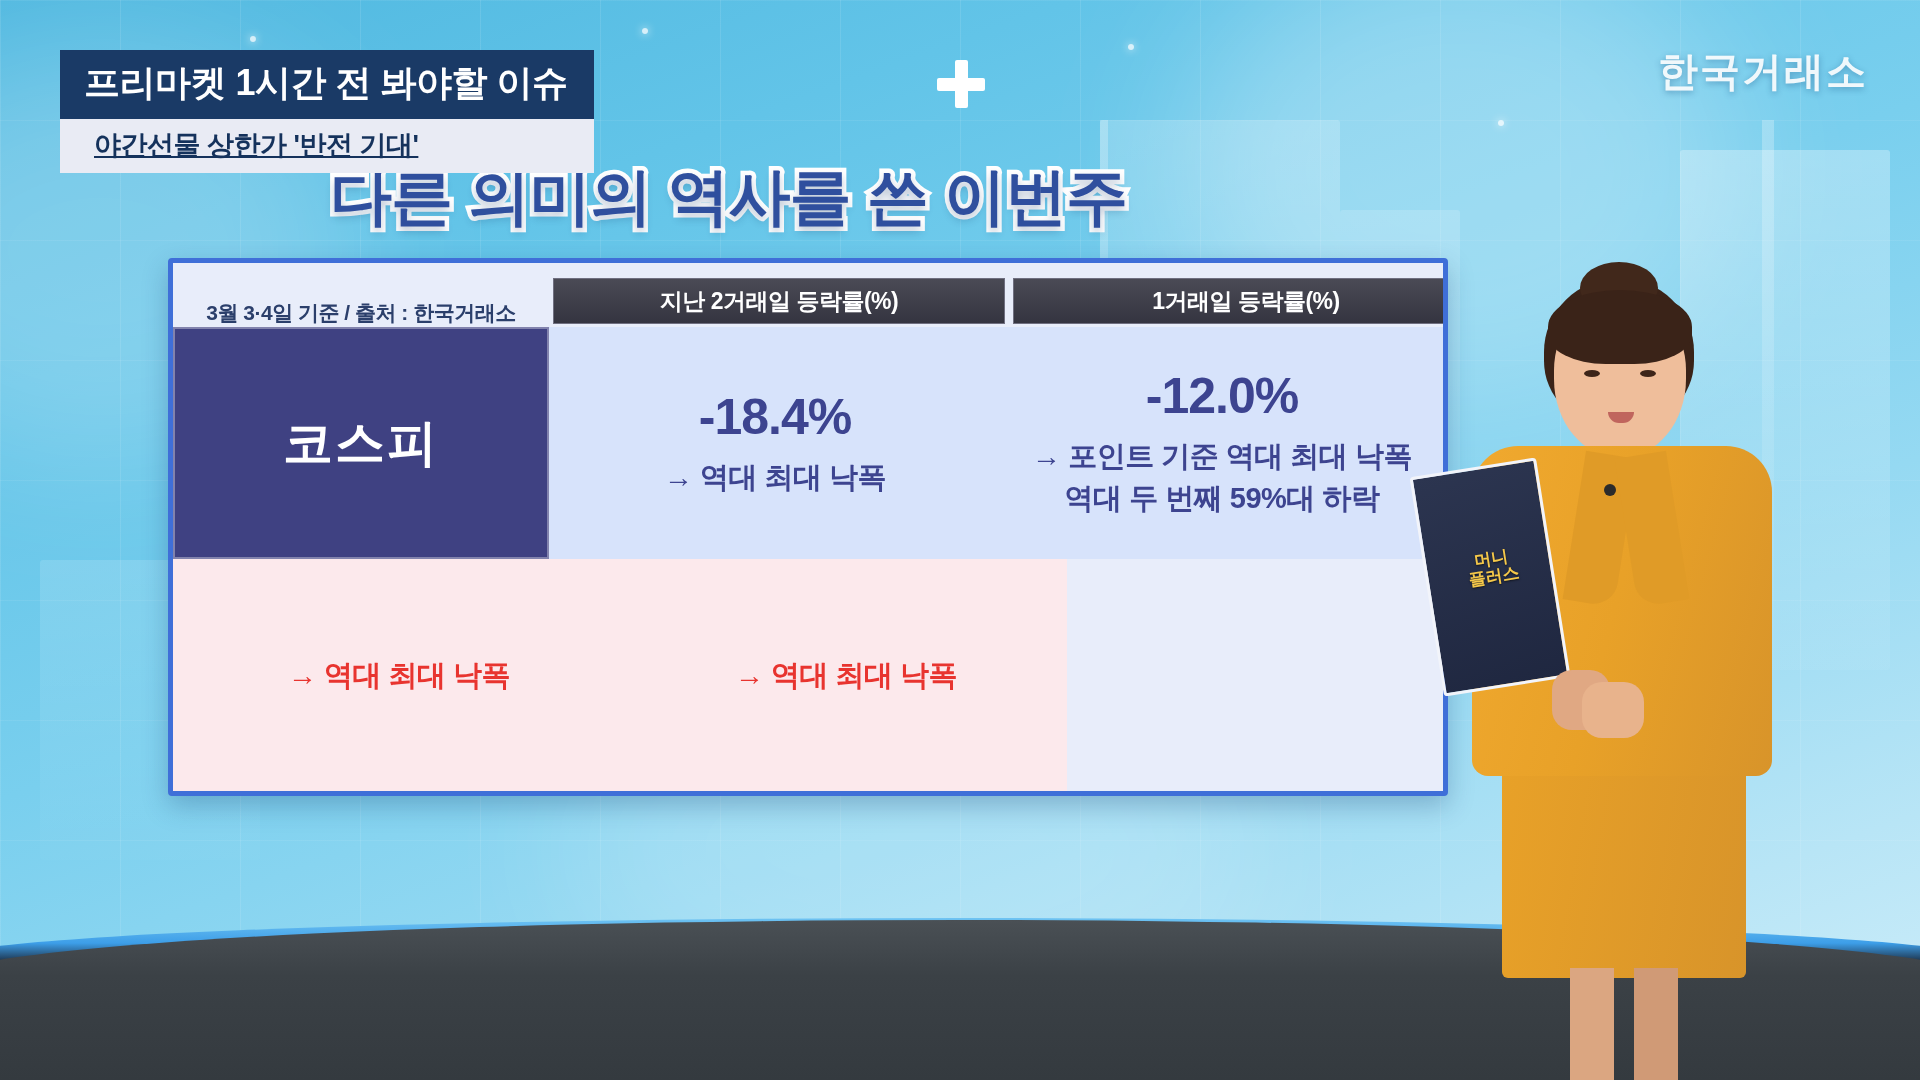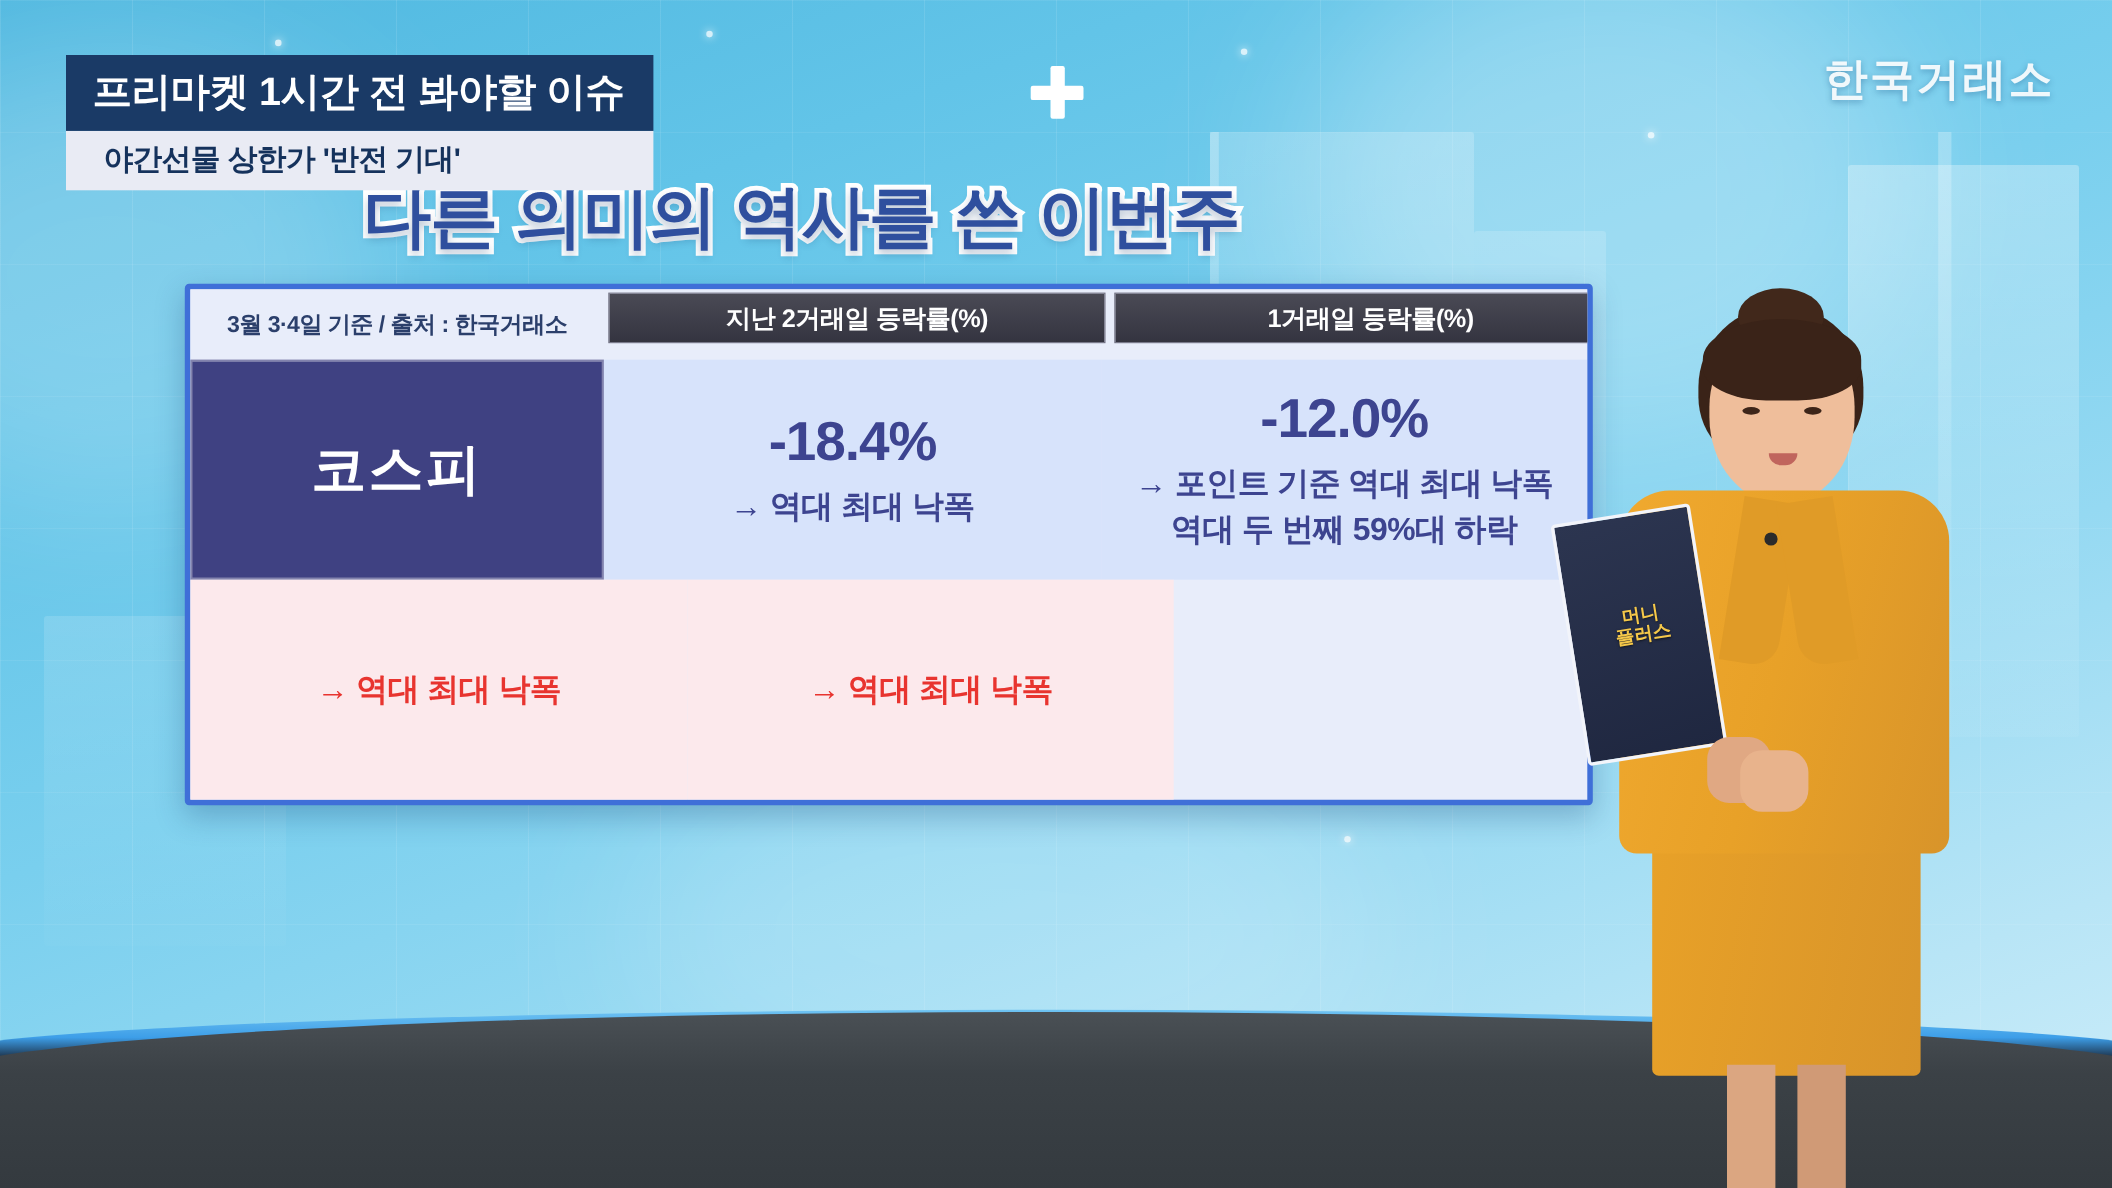--- a/index.html
+++ b/index.html
@@ -69,20 +69,21 @@
     white-space:nowrap;
   }
   #banner-line2 {
     background:#e9ebf4;
     color:#15325c;
     font-size:27px; font-weight:bold;
     letter-spacing:-0.5px;
     padding:8px 26px 10px 34px;
     display:block;
     white-space:nowrap;
+    text-decoration:underline;
   }
 
   
   #plus-marker {
     position:absolute; left:935px; top:58px; z-index:25;
     width:52px; height:52px;
     color:#ffffff;
     font-size:0;
   }
   #plus-marker::before, #plus-marker::after {
@@ -122,37 +123,37 @@
     box-shadow:0 10px 26px rgba(20,60,110,0.28);
     overflow:hidden;
   }
   .trow { display:flex; }
 
   .c-label  { width:376px; flex:0 0 376px; }
   .c-two    { width:452px; flex:0 0 452px; }
   .c-one    { width:442px; flex:0 0 442px;padding-left:24px; }
 
   
-  #thead { height:64px; background:#e8edfa; }
+  #thead { height:64px; background:#e8edfa;align-items:flex-end; }
   #thead .c-label {
     display:flex; align-items:center; justify-content:center;
     color:#2b3f6b; font-size:21px; font-weight:bold; letter-spacing:-0.5px;
   }
   #thead .hcell {
     margin:3px 4px;
     background:linear-gradient(180deg,#4a4a55 0%,#343440 100%);
     border:1px solid #6f6f80;
     color:#ffffff;
     display:flex; align-items:center; justify-content:center;
     font-size:23px; font-weight:bold; letter-spacing:-0.5px;
     height:46px;
   }
 
   
-  .brow { height:200px; }
+  .brow { height:232px; }
   .idx-cell {
     display:flex; align-items:center; justify-content:center;
     font-size:50px; font-weight:bold; letter-spacing:2px;
     color:#ffffff;
     border:2px solid rgba(255,255,255,0.35);
   }
   .data-cell {
     display:flex; flex-direction:column;
     align-items:center; justify-content:center;
     padding:8px 12px;

